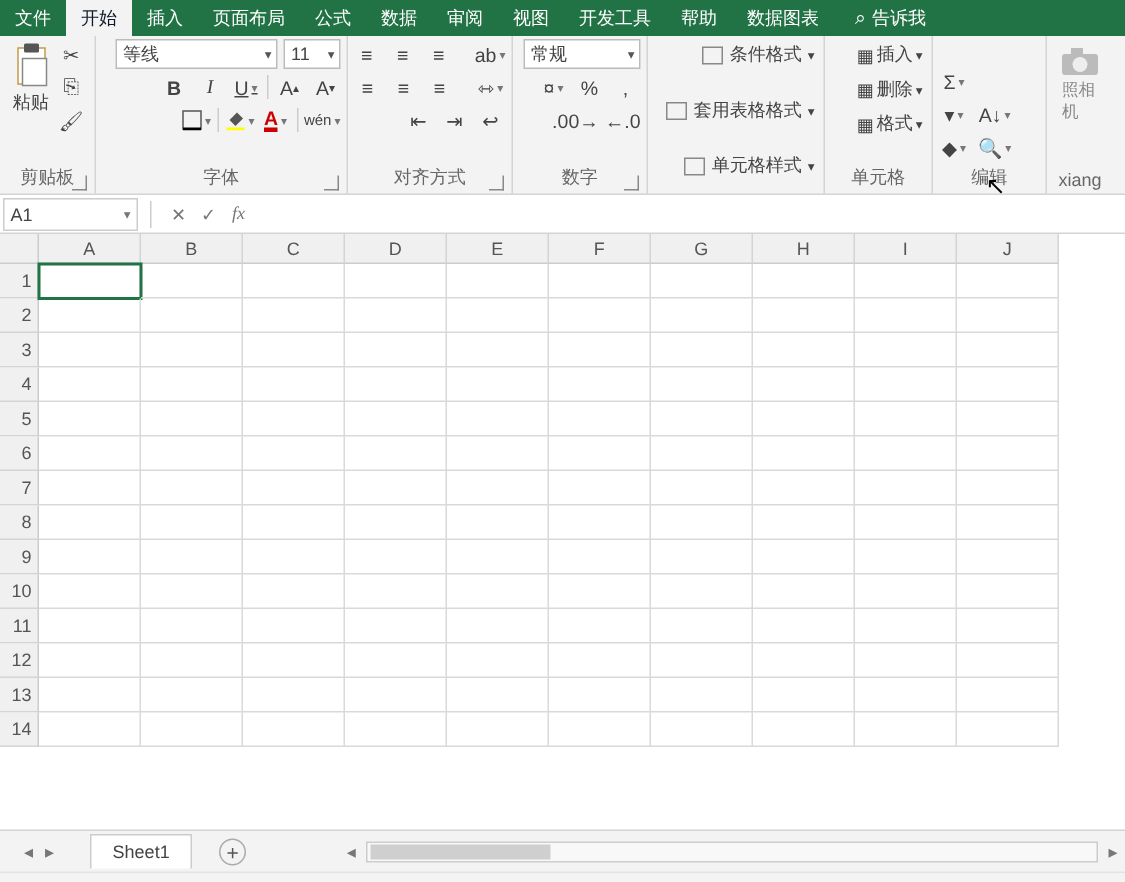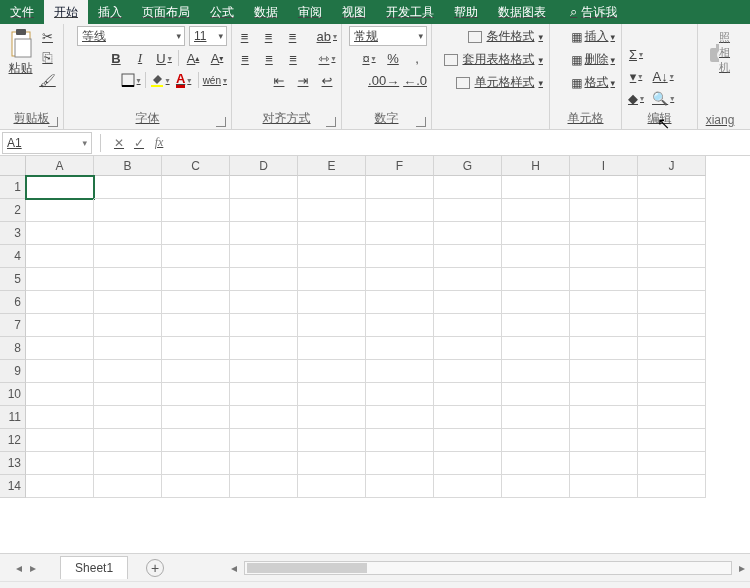--- a/index.html
+++ b/index.html
@@ -1,17 +1,17 @@
 <!DOCTYPE html>
 <html><head>
 <meta charset="utf-8">
 <style>
 * { margin:0; padding:0; box-sizing:border-box; font-family:"Microsoft YaHei","Segoe UI",sans-serif; }
 body { background:#fff; width:750px; height:588px; overflow:hidden; font-size:12px; color:#444; }
-.top { display:flex; flex-direction:column;text-decoration:underline; }
+.top { display:flex; flex-direction:column; }
 .tabs { display:flex; background:#217346; color:#fff; height:24px; align-items:stretch; }
 .tab { padding:0 10px; display:flex; align-items:center; cursor:pointer; font-size:12px; }
 .tab.active { background:#f3f3f3; color:#0f172a; }
 .tab.search { margin-left:4px; display:flex; align-items:center; gap:4px; }
 .search-icon::before { content:"⌕"; font-size:13px; }
 .ribbon { display:flex; background:#f3f3f3; border-bottom:1px solid #d4d4d4; height:106px; }
 .group { border-right:1px solid #d4d4d4; display:flex; flex-direction:column; justify-content:space-between; padding:2px 4px 0 4px; }
 .group-body { flex:1; display:flex; gap:4px; align-items:flex-end; }
 .group-label { text-align:center; font-size:12px; color:#666; padding:2px 0; position:relative;}
 .dlauncher { position:absolute; right:1px; bottom:2px; width:10px;height:10px;border:1px solid #888;border-top:none;border-left:none;}
@@ -46,21 +46,21 @@
 .gc.first{outline:2px solid #217346;outline-offset:-1px;}
 .bottom{position:absolute;bottom:7px;left:0;right:0;height:28px;border-top:1px solid #d4d4d4;background:#f3f3f3;display:flex;align-items:center;}
 .nav-arrows{display:flex;gap:8px;padding:0 16px;color:#777;}
 .sheet-tab{background:#fff;border:1px solid #ccc;border-bottom:none;padding:4px 14px;font-size:12px;margin-left:8px;}
 .add-sheet{width:18px;height:18px;border:1px solid #aaa;border-radius:50%;display:flex;align-items:center;justify-content:center;margin-left:18px;color:#555;font-size:14px;cursor:pointer;}
 .hscroll{flex:1;margin:0 18px 0 80px;height:14px;border:1px solid #ccc;background:#f8f8f8;position:relative;}
 .hscroll .thumb{position:absolute;left:2px;top:1px;width:120px;height:10px;background:#cfcfcf;}
 .hscroll::before{content:"◂";position:absolute;left:-14px;top:-1px;color:#777;}
 .hscroll::after{content:"▸";position:absolute;right:-14px;top:-1px;color:#777;}
 .status{position:absolute;bottom:0;left:0;right:0;height:7px;background:#f3f3f3;border-top:1px solid #e2e2e2;}
-.camera{display:flex;flex-direction:row;align-items:center;padding:4px 6px;color:#888;}
+.camera{display:flex;flex-direction:column;align-items:center;padding:4px 6px;color:#888;}
 .cursor{position:absolute;left:657px;top:114px;font-size:16px;color:#000;pointer-events:none;z-index:10;}
 </style>
 </head>
 <body>
 
 <div class="top">
   <div class="tabs">
     <div class="tab">文件</div>
     <div class="tab active">开始</div>
     <div class="tab">插入</div>
@@ -174,21 +174,21 @@
         </div>
         <div class="rowctl">
           <div class="ibtn">.00→</div>
           <div class="ibtn">←.0</div>
         </div>
       </div>
       <div class="group-label"><span>数字</span><span class="dlauncher"></span></div>
     </div>
 
     <div class="group" style="width:118px">
-      <div class="group-body cols" style="gap:6px;padding-top:2px">
+      <div class="group-body cols" style="gap:20px;padding-top:2px">
         <div class="styline">
             <span class="sq"></span>
             <span>条件格式</span>
             <span style="font-size:9px">▾</span>
           </div>
         <div class="styline">
             <span class="sq"></span>
             <span>套用表格格式</span>
             <span style="font-size:9px">▾</span>
           </div>

